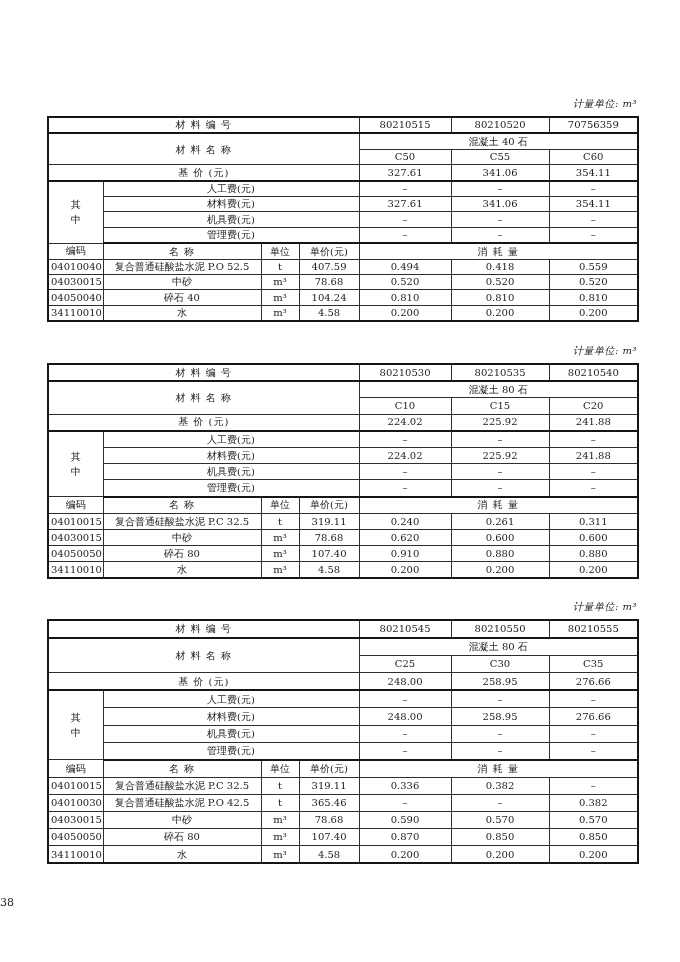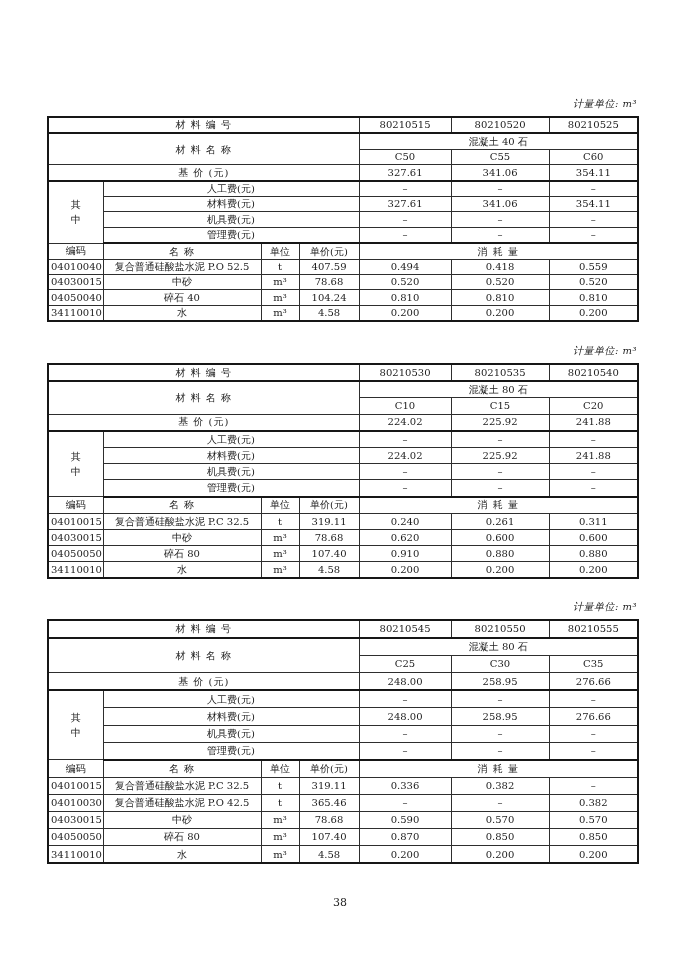--- a/index.html
+++ b/index.html
@@ -24,21 +24,21 @@
   }
   table.t1 td{height:14.4px;}
   table.t2 td{height:15.2px;}
   table.t3 td{height:16.1px;}
   tr.thick td{border-bottom:2px solid #161616;}
   td.name-cell{text-align:left;padding-left:6px;}
   td.label-cell{letter-spacing:1px;}
   .qz{display:inline-block;width:1em;line-height:1.5;white-space:normal;
       font-size:10px;text-align:right;}
   .page-number{
-    position:absolute;top:896px;left:0;width:680px;text-align:center;
+    position:absolute;top:896px;left:0;width:680px;text-align:left;
     font-size:11px;color:#222;
   }
 </style>
 </head>
 <body>
 
 <div class="section" style="top:98px">
   <div class="unit-line">计量单位: m³</div>
   <table class="price t1">
     <colgroup>
@@ -48,21 +48,21 @@
       <col style="width:60px">
         <col style="width:92px">
         <col style="width:98px">
         <col style="width:89px">
     </colgroup>
     <tbody>
         <tr class="thick">
       <td colspan="4" class="label-cell">材 料 编 号</td>
       <td>80210515</td>
       <td>80210520</td>
-      <td>80210525</td>
+      <td>70756359</td>
     </tr>
     <tr>
       <td colspan="4" rowspan="2" class="label-cell">材 料 名 称</td>
       <td colspan="3">混凝土 40 石</td>
     </tr>
     <tr>
       <td>C50</td>
       <td>C55</td>
       <td>C60</td>
     </tr>

